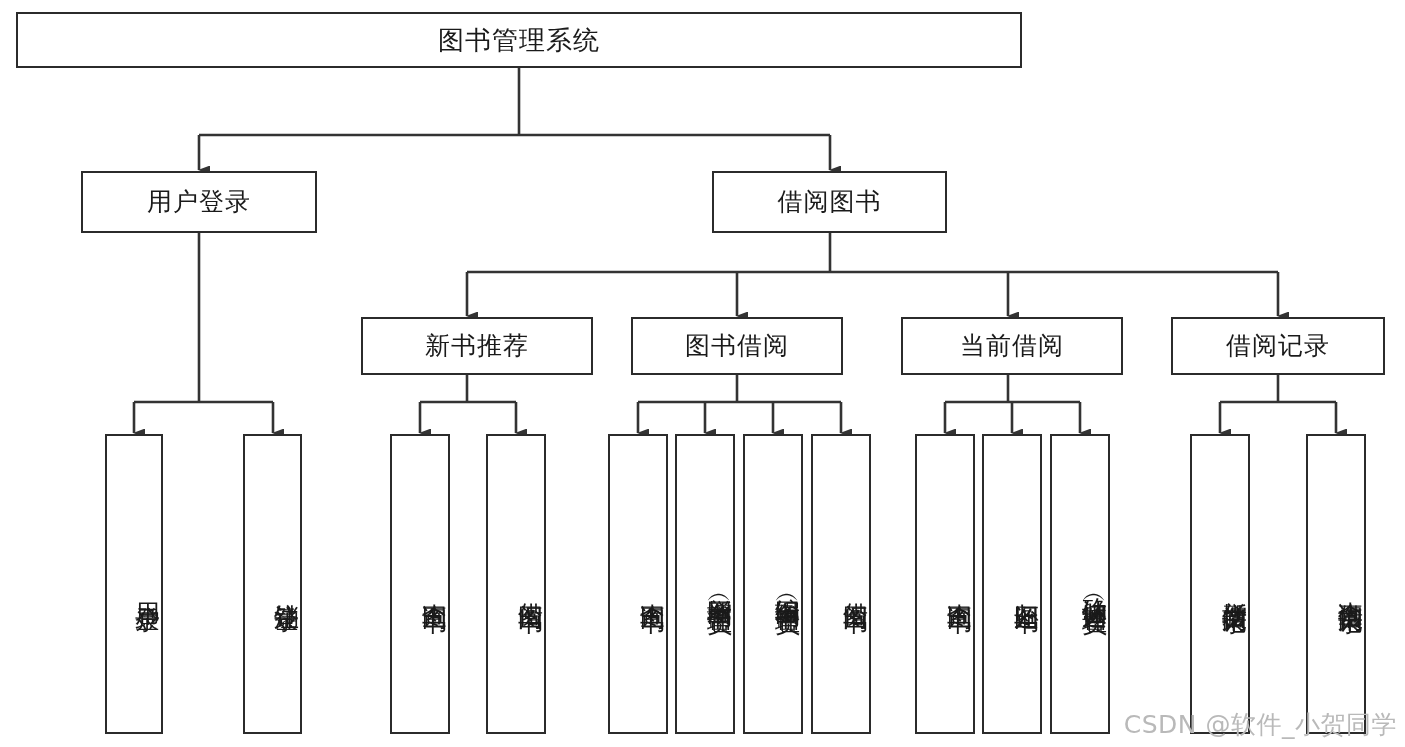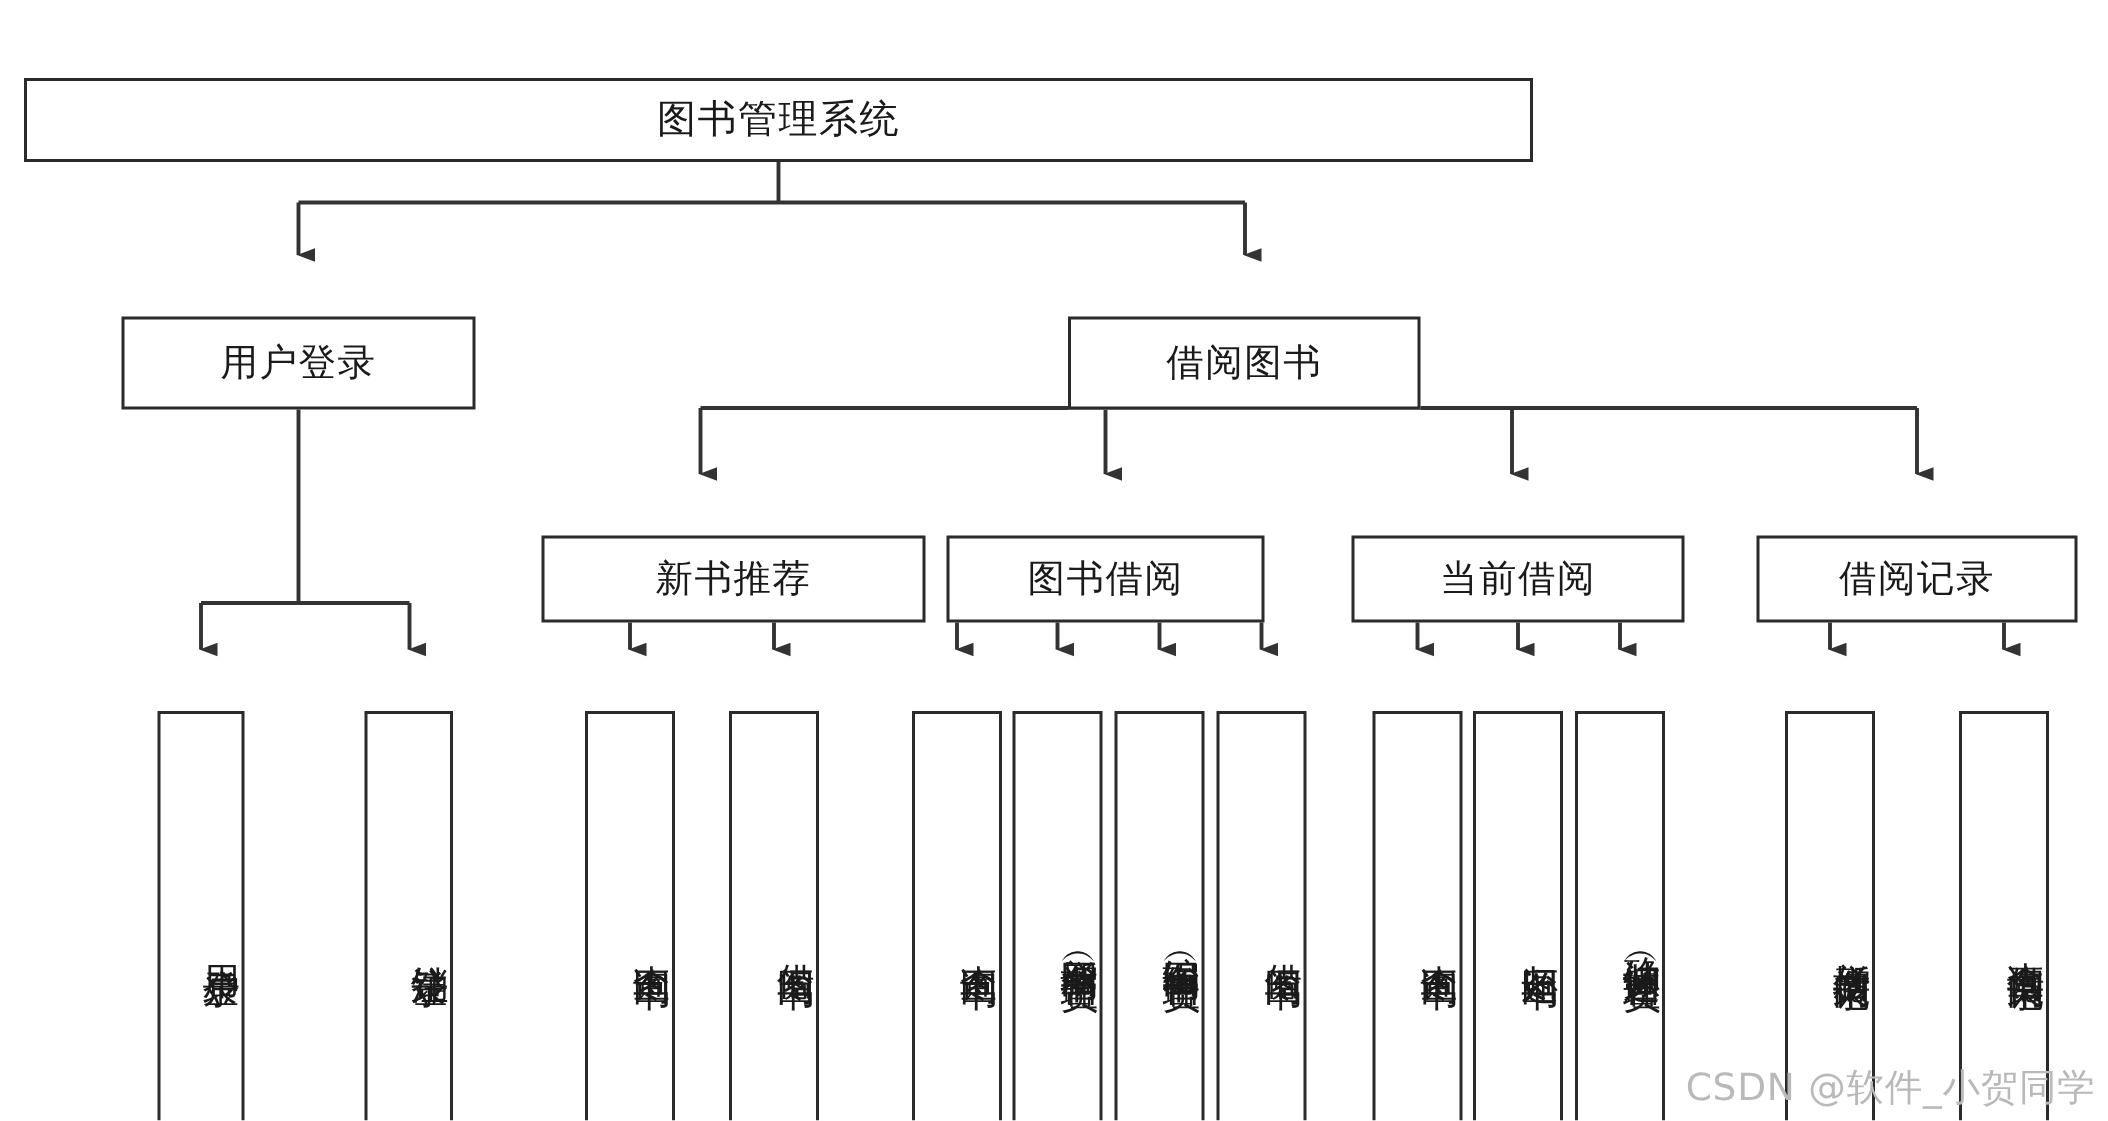--- a/index.html
+++ b/index.html
@@ -29,21 +29,20 @@
   .node {
     position: absolute;
     box-sizing: border-box;
     border: 2.5px solid #2b2b2b;
     background: #ffffff;
     display: flex;
     align-items: center;
     justify-content: center;
     color: #1a1a1a;
     z-index: 2;
-    margin-top: 40px;
   }
   .node.h-node {
     font-size: 25px;
     line-height: 1.1;
     letter-spacing: 1px;
   }
   .node.v-node {
     writing-mode: vertical-rl;
     text-orientation: upright;
     font-size: 25px;
@@ -120,21 +119,21 @@
         <line x1="1220" y1="402" x2="1220" y2="433" marker-end="url(#arrowhead)"></line>
         <line x1="1336" y1="402" x2="1336" y2="433" marker-end="url(#arrowhead)"></line>
       </g>
   </svg>
 
   <div class="node h-node root" style="left: 16px; top: 12px; width: 1006px; height: 56px;">图书管理系统</div>
 
   <div class="node h-node" style="left: 81px; top: 171px; width: 236px; height: 62px;">用户登录</div>
   <div class="node h-node" style="left: 712px; top: 171px; width: 235px; height: 62px;">借阅图书</div>
 
-  <div class="node h-node" style="left: 361px; top: 317px; width: 256px; height: 58px;">新书推荐</div>
+  <div class="node h-node" style="left: 361px; top: 317px; width: 232px; height: 58px;">新书推荐</div>
   <div class="node h-node" style="left: 631px; top: 317px; width: 212px; height: 58px;">图书借阅</div>
   <div class="node h-node" style="left: 901px; top: 317px; width: 222px; height: 58px;">当前借阅</div>
   <div class="node h-node" style="left: 1171px; top: 317px; width: 214px; height: 58px;">借阅记录</div>
 
   <div class="node v-node" style="left: 105px; top: 434px; width: 58px; height: 300px;">
     <span class="vlabel">用户登录</span>
   </div>
   <div class="node v-node" style="left: 243px; top: 434px; width: 59px; height: 300px;">
     <span class="vlabel">注销登录</span>
   </div>

